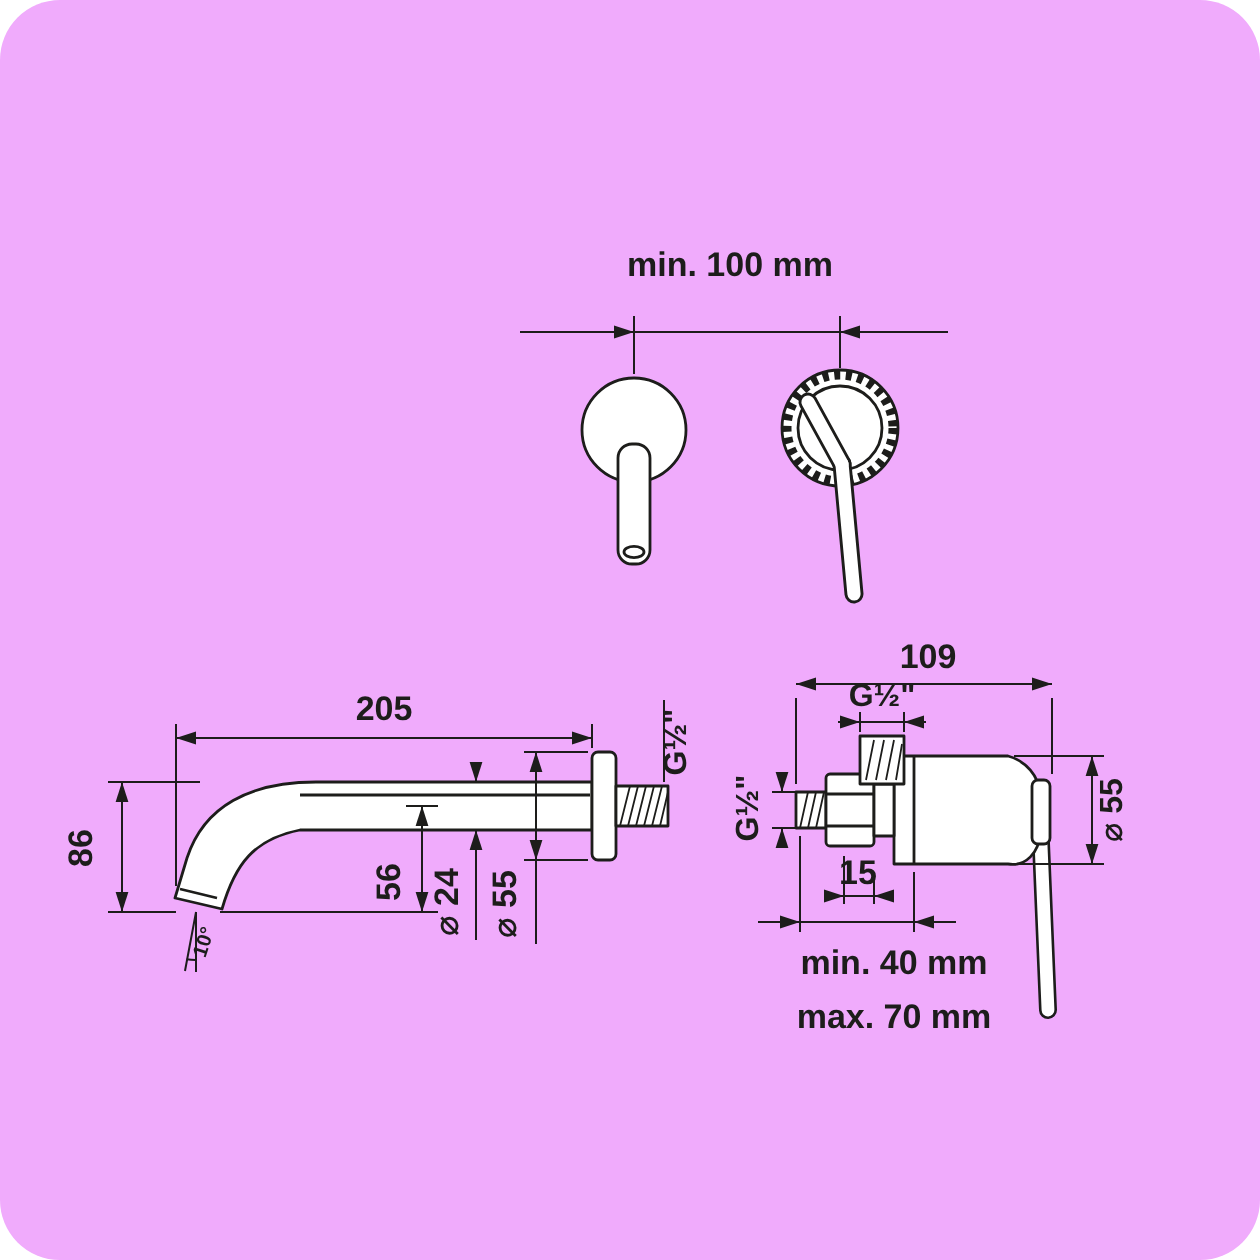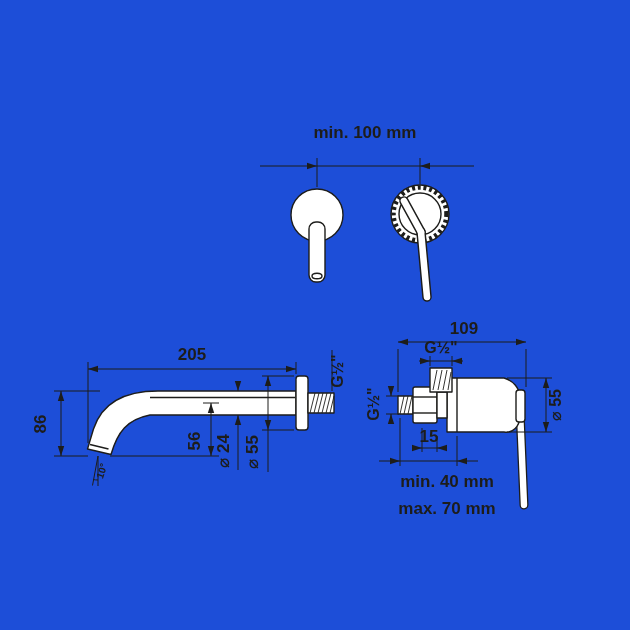--- a/index.html
+++ b/index.html
@@ -1,16 +1,16 @@
 <!DOCTYPE html>
 <html><head>
 <meta charset="utf-8">
 <style>
   html,body{margin:0;padding:0;background:#fff;}
-  #stage{position:relative;width:630px;height:630px;background:#1d4ed8;overflow:hidden;}
+  #stage{position:relative;width:630px;height:630px;background:#f0abfc;overflow:hidden;border-radius:30px;}
   svg{display:block;}
   .ln{stroke:#1d1d1b;stroke-width:1.4;fill:none;stroke-linejoin:round;}
   .lnf{stroke:#1d1d1b;stroke-width:1.4;fill:#ffffff;stroke-linejoin:round;}
   .dim{stroke:#1d1d1b;stroke-width:1;fill:none;}
   .hatch{stroke:#1d1d1b;stroke-width:.9;fill:none;}
   .blk{stroke:#1d1d1b;fill:none;stroke-linecap:round;}
   .wht{stroke:#ffffff;fill:none;stroke-linecap:round;}
   text.t{font-family:"Liberation Sans","DejaVu Sans",sans-serif;font-weight:bold;font-size:17px;fill:#1d1d1b;}
   text.t16{font-size:16px;}
   text.t10{font-size:10px;}

